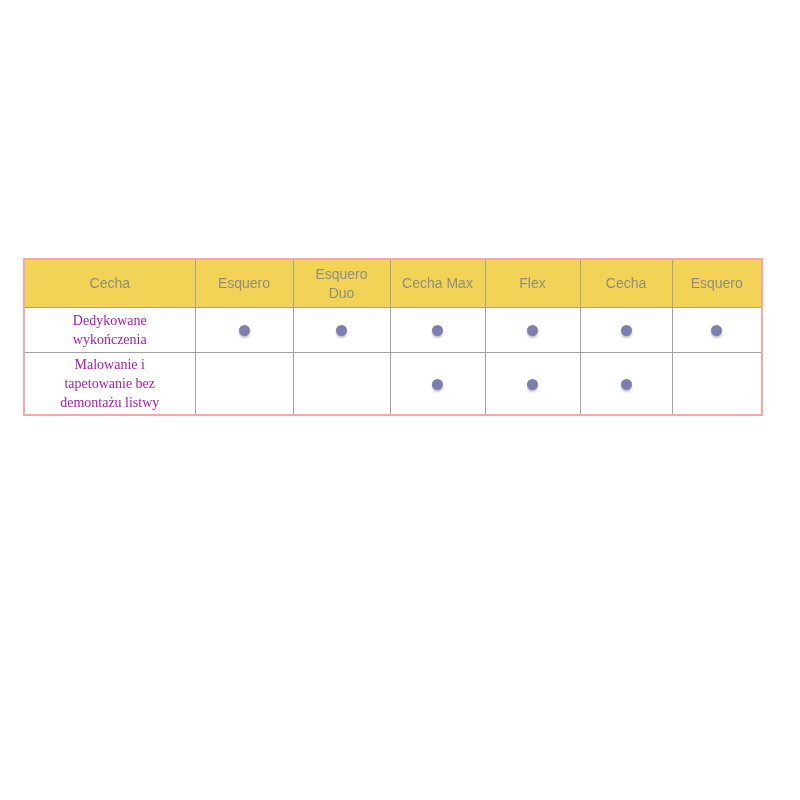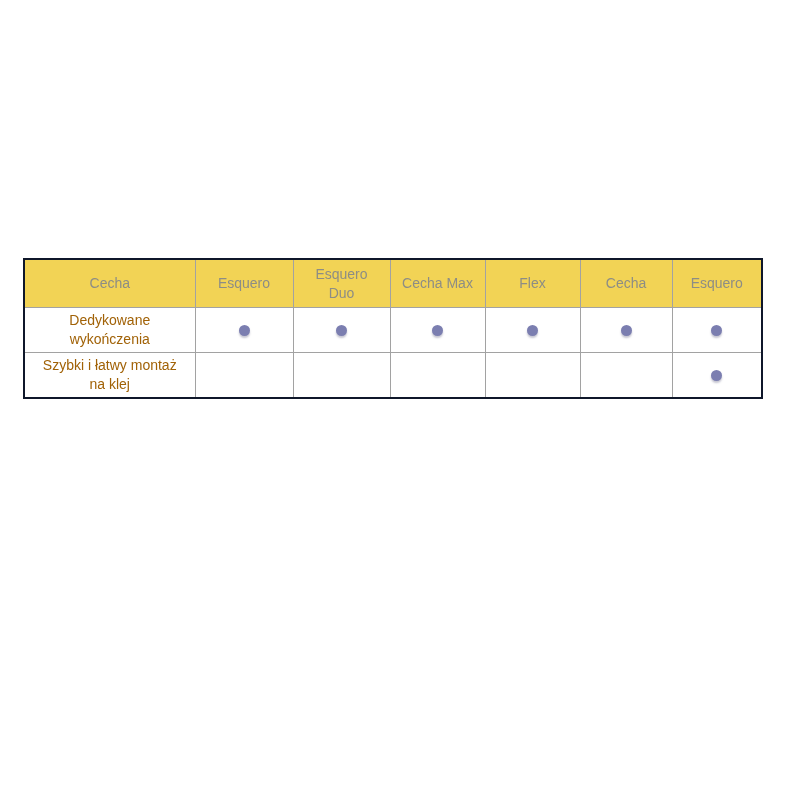--- a/index.html
+++ b/index.html
@@ -17,40 +17,41 @@
   }
   .table-wrap {
     position: absolute;
     left: 23px;
     top: 258px;
   }
   table.cmp {
     border-collapse: collapse;
     table-layout: fixed;
     width: 738px;
-    border: 2px solid #0f172a;
+    border: 2px solid #fca5a5;
   }
   table.cmp th, table.cmp td {
     border: 1px solid #a2a2a2;
     padding: 2px 6px;
     text-align: center;
     vertical-align: middle;
     font-size: 14px;
     line-height: 19px;
     font-weight: 400;
   }
   table.cmp th {
     background: #f2d355;
     color: #8d8d85;
     height: 43px;
     white-space: pre-line;
   }
   td.feature {
-    color: #a16207;
+    color: #a21caf;
     white-space: pre-line;
+    font-family: Liberation Serif, serif;
   }
   tr.r1 { height: 45px; }
   tr.r2 { height: 58px; }
   tr.r3 { height: 43px; }
   tr.r4 { height: 42px; }
   tr.r5 { height: 45px; }
   .dot {
     display: inline-block;
     width: 11px;
     height: 11px;
@@ -91,26 +92,27 @@
         <tr class="r1">
           <td class="feature">Dedykowane
 wykończenia</td>
           <td class="val"><span class="dot" data-on="1"></span></td>
           <td class="val"><span class="dot" data-on="1"></span></td>
           <td class="val"><span class="dot" data-on="1"></span></td>
           <td class="val"><span class="dot" data-on="1"></span></td>
           <td class="val"><span class="dot" data-on="1"></span></td>
           <td class="val"><span class="dot" data-on="1"></span></td>
         </tr>
-        <tr class="r5">
-          <td class="feature">Szybki i łatwy montaż
-na klej</td>
-          <td class="val"></td>
-          <td class="val"></td>
-          <td class="val"></td>
+        <tr class="r2">
+          <td class="feature">Malowanie i
+tapetowanie bez
+demontażu listwy</td>
           <td class="val"></td>
           <td class="val"></td>
           <td class="val"><span class="dot" data-on="1"></span></td>
+          <td class="val"><span class="dot" data-on="1"></span></td>
+          <td class="val"><span class="dot" data-on="1"></span></td>
+          <td class="val"></td>
         </tr>
       </tbody>
     </table>
   </div>
 </div>
 
 </body></html>

